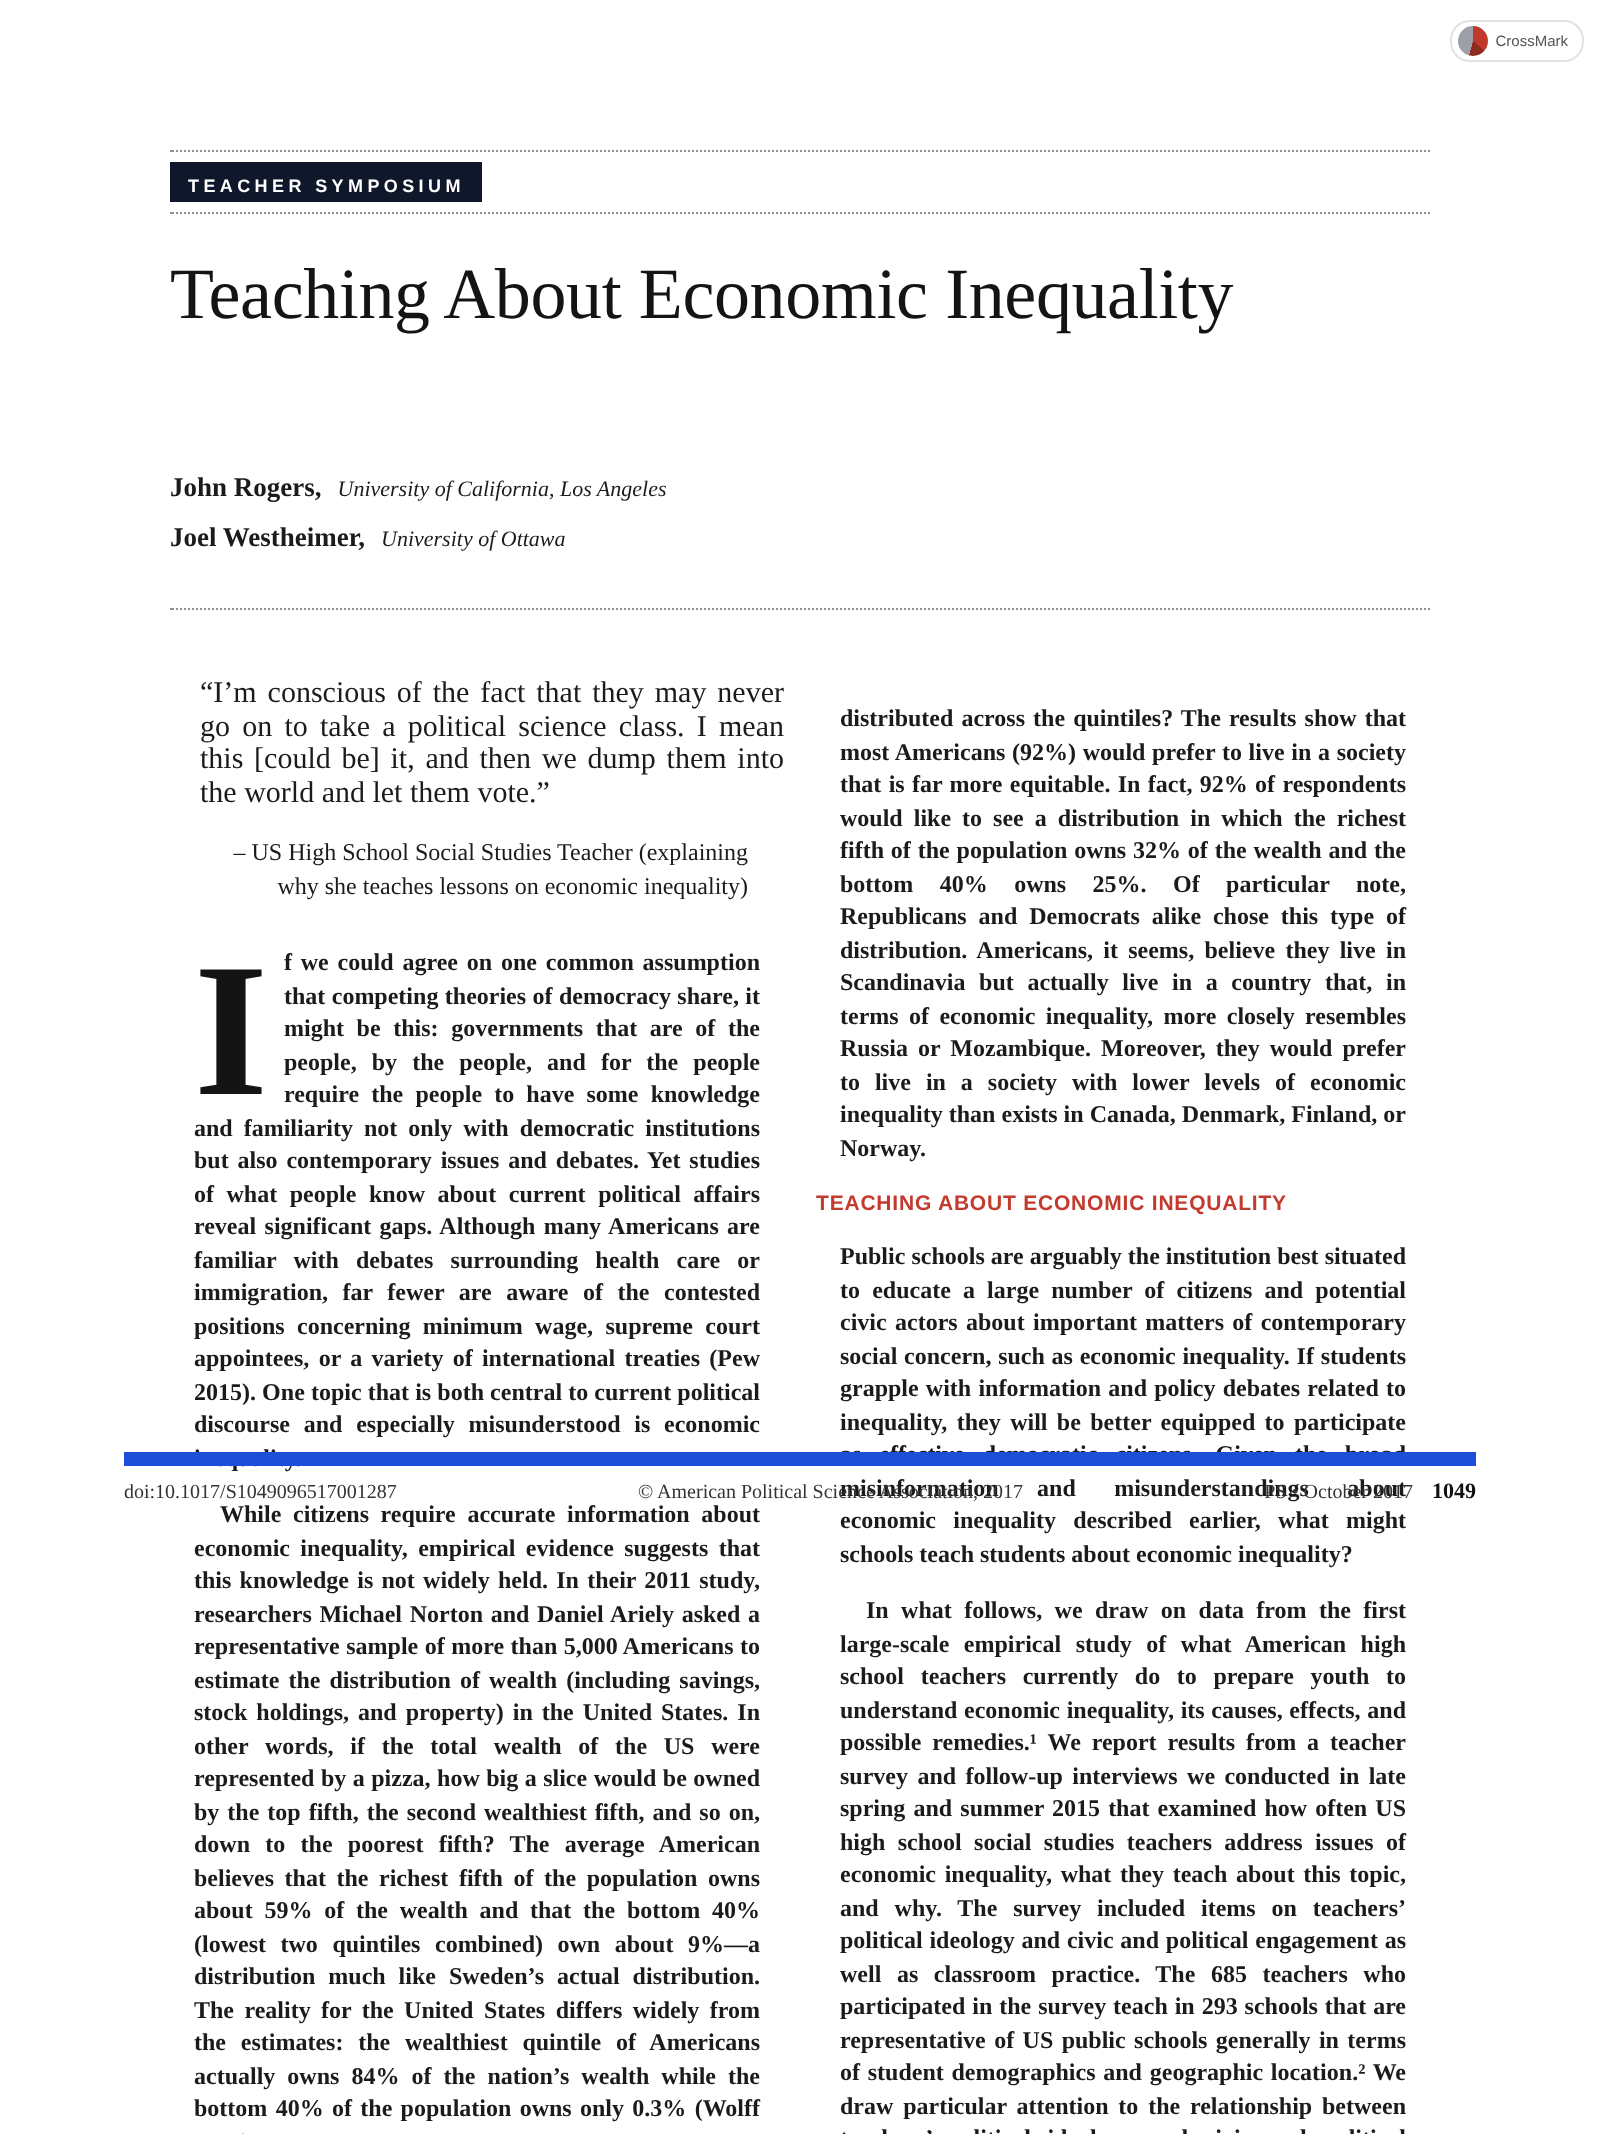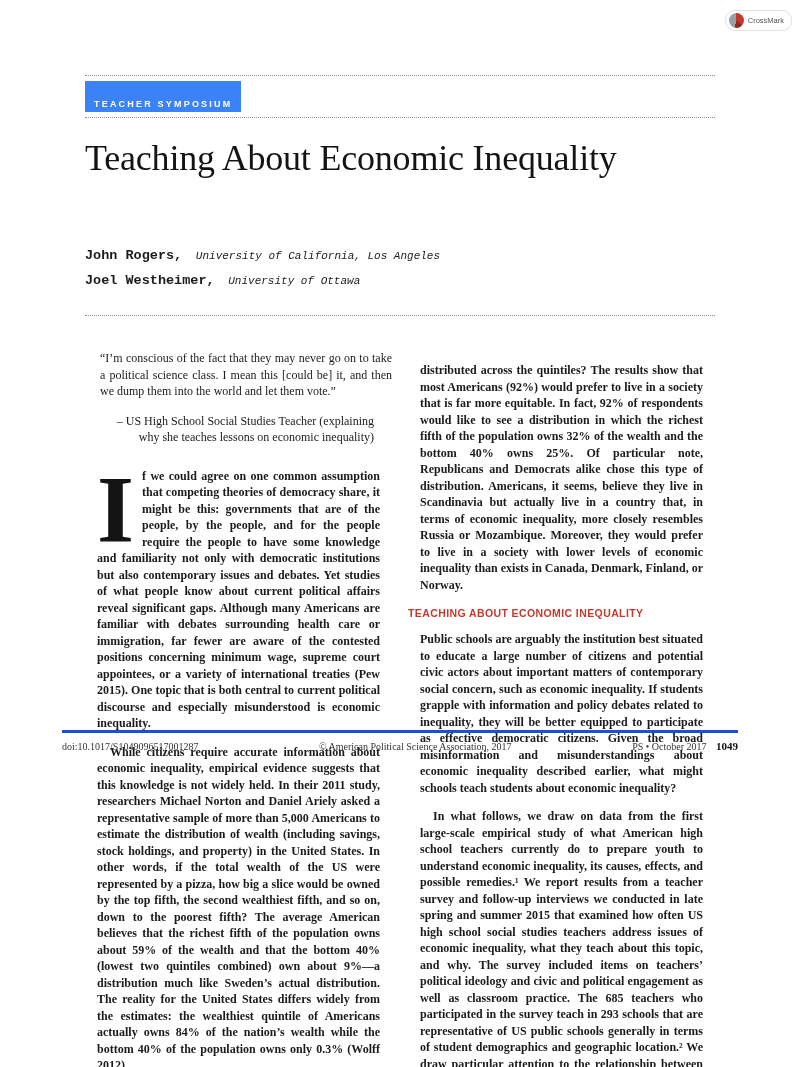--- a/index.html
+++ b/index.html
@@ -28,50 +28,50 @@
   }
   .crossmark-label { font-family:"Liberation Sans",sans-serif; font-size:7.5px; color:#555; }
 
   .content { padding:75px 85px 0 85px; }
 
   .rule-dotted { border-top:1px dotted #8f8f8f; height:0; }
 
   .badge-wrap { padding:5px 0; }
   .badge {
     display:inline-block;
-    background:#3b82f6; color:#fff;
+    background:#0f172a; color:#fff;
     font-family:"Liberation Sans",sans-serif;
     font-size:9px; font-weight:600; letter-spacing:2.2px;
-    padding:18px 9px 3px 9px;
+    padding:7px 9px 3px 9px;
   }
 
   .title {
     margin:18px 0 22px 0;
     font-size:36px; line-height:44px; font-weight:400;
     color:#141414; letter-spacing:-0.2px;
   }
 
-  .authors { margin:0 0 26px 0;font-family:Liberation Mono, monospace; }
+  .authors { margin:0 0 26px 0; }
   .author-row { margin:0 0 7px 0; }
   .author-name { font-weight:700; font-size:13.5px; }
   .author-affil { font-style:italic; font-size:11px; margin-left:4px; }
 
   .columns { display:flex; gap:16px; margin-top:34px; }
   .col { width:307px; }
 
   .para {
     margin:12px; text-align:justify;
     font-size:12px; line-height:16.5px;
     hyphens:auto;
     font-weight:bold;
   }
   .para.indent { text-indent:13px; }
 
   .epigraph { padding-left:15px; margin-bottom:22px; }
-  .epigraph-quote { margin:0; font-size:12px; line-height:16.5px; text-align:justify; }
+  .epigraph-quote { margin:0; font-size:15px; line-height:16.5px; text-align:justify; }
   .epigraph-attrib {
     margin:13px 0 0 0; text-align:right; padding-right:18px;
     font-size:12px; line-height:16.5px;
   }
 
   .dropcap {
     float:left;
     font-size:95px; line-height:74px;
     margin:5px 8px 0 0;
     color:#141414;
@@ -79,21 +79,21 @@
 
   .section-heading {
     margin:14px 0 7px 0;
     font-family:"Liberation Sans",sans-serif;
     color:#c23b2e;
     font-size:10.5px; font-weight:700; letter-spacing:0.4px;
   }
 
   .footer {
     position:absolute; left:62px; right:62px; bottom:20px;
-    border-top:3px solid #1d4ed8;
+    border-top:7px solid #1d4ed8;
     padding-top:7px;
     display:flex; justify-content:space-between; align-items:baseline;
     font-size:10px; color:#333;
   }
   .footer-journal { }
   .footer-page { font-weight:700; font-size:11px; margin-left:7px; color:#111; }
 </style>
 </head>
 <body>
 

